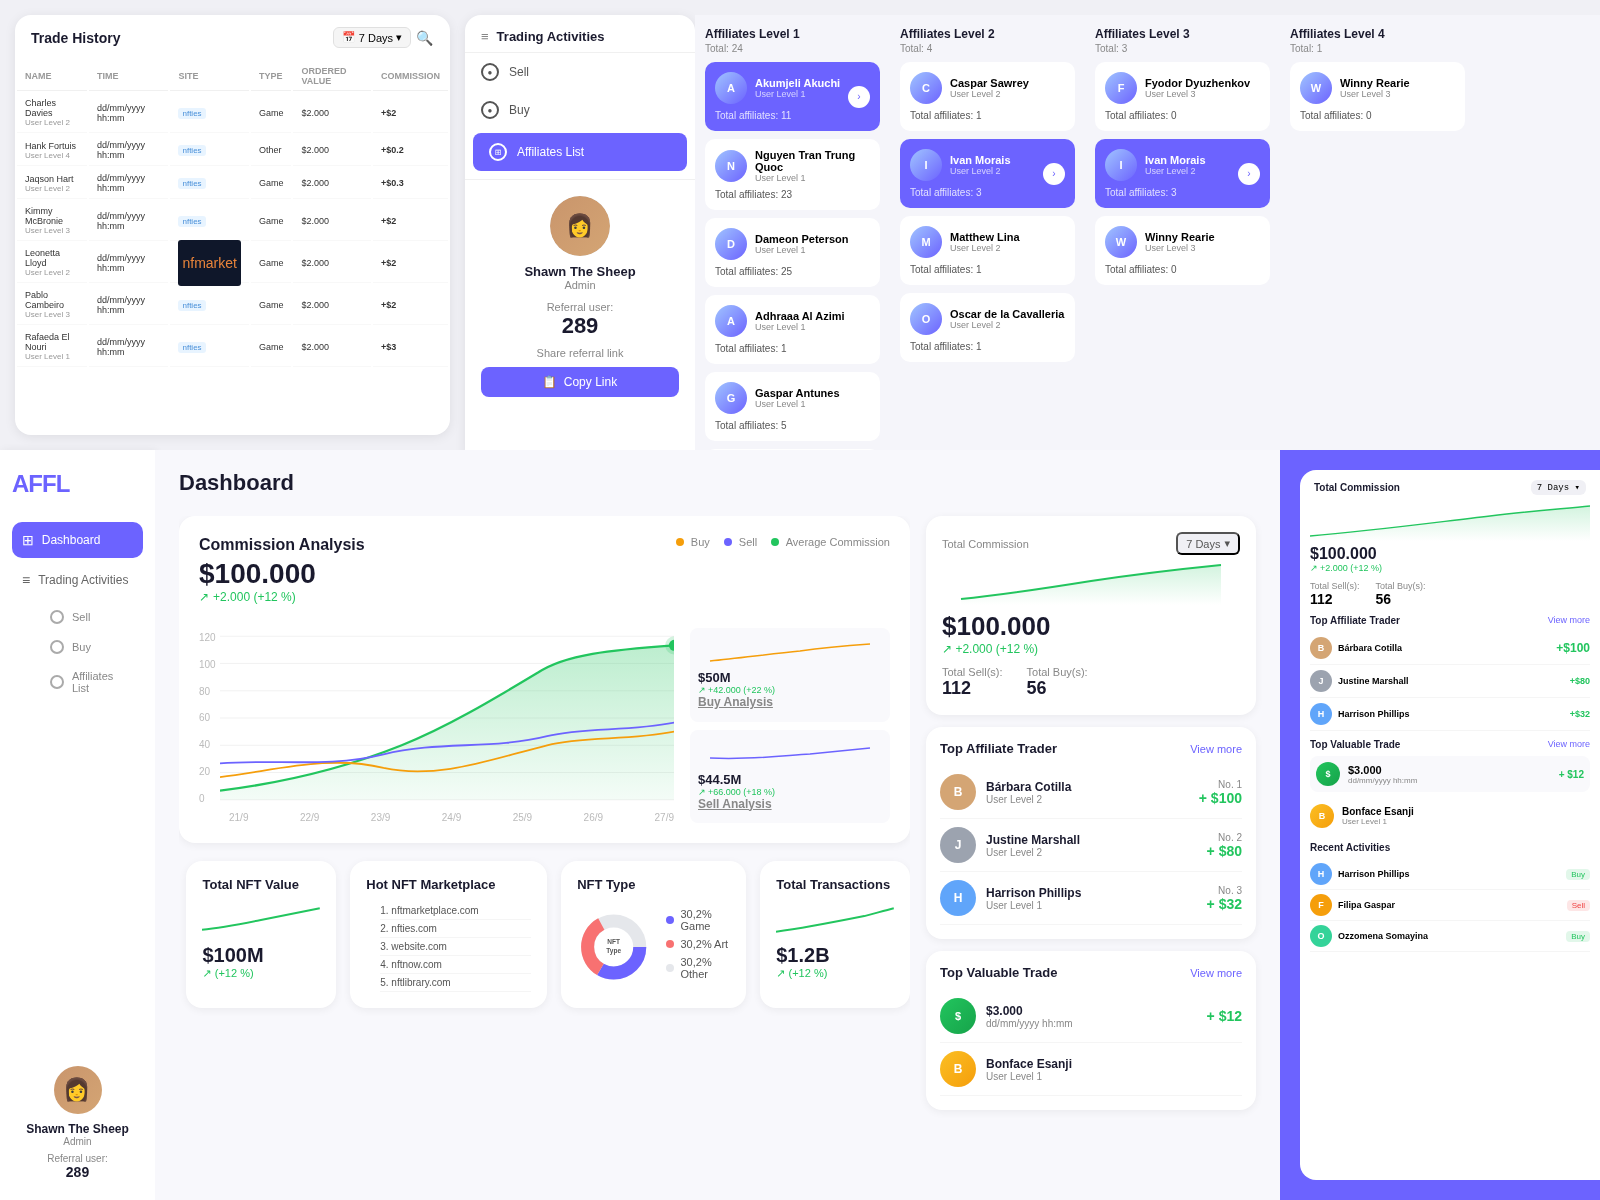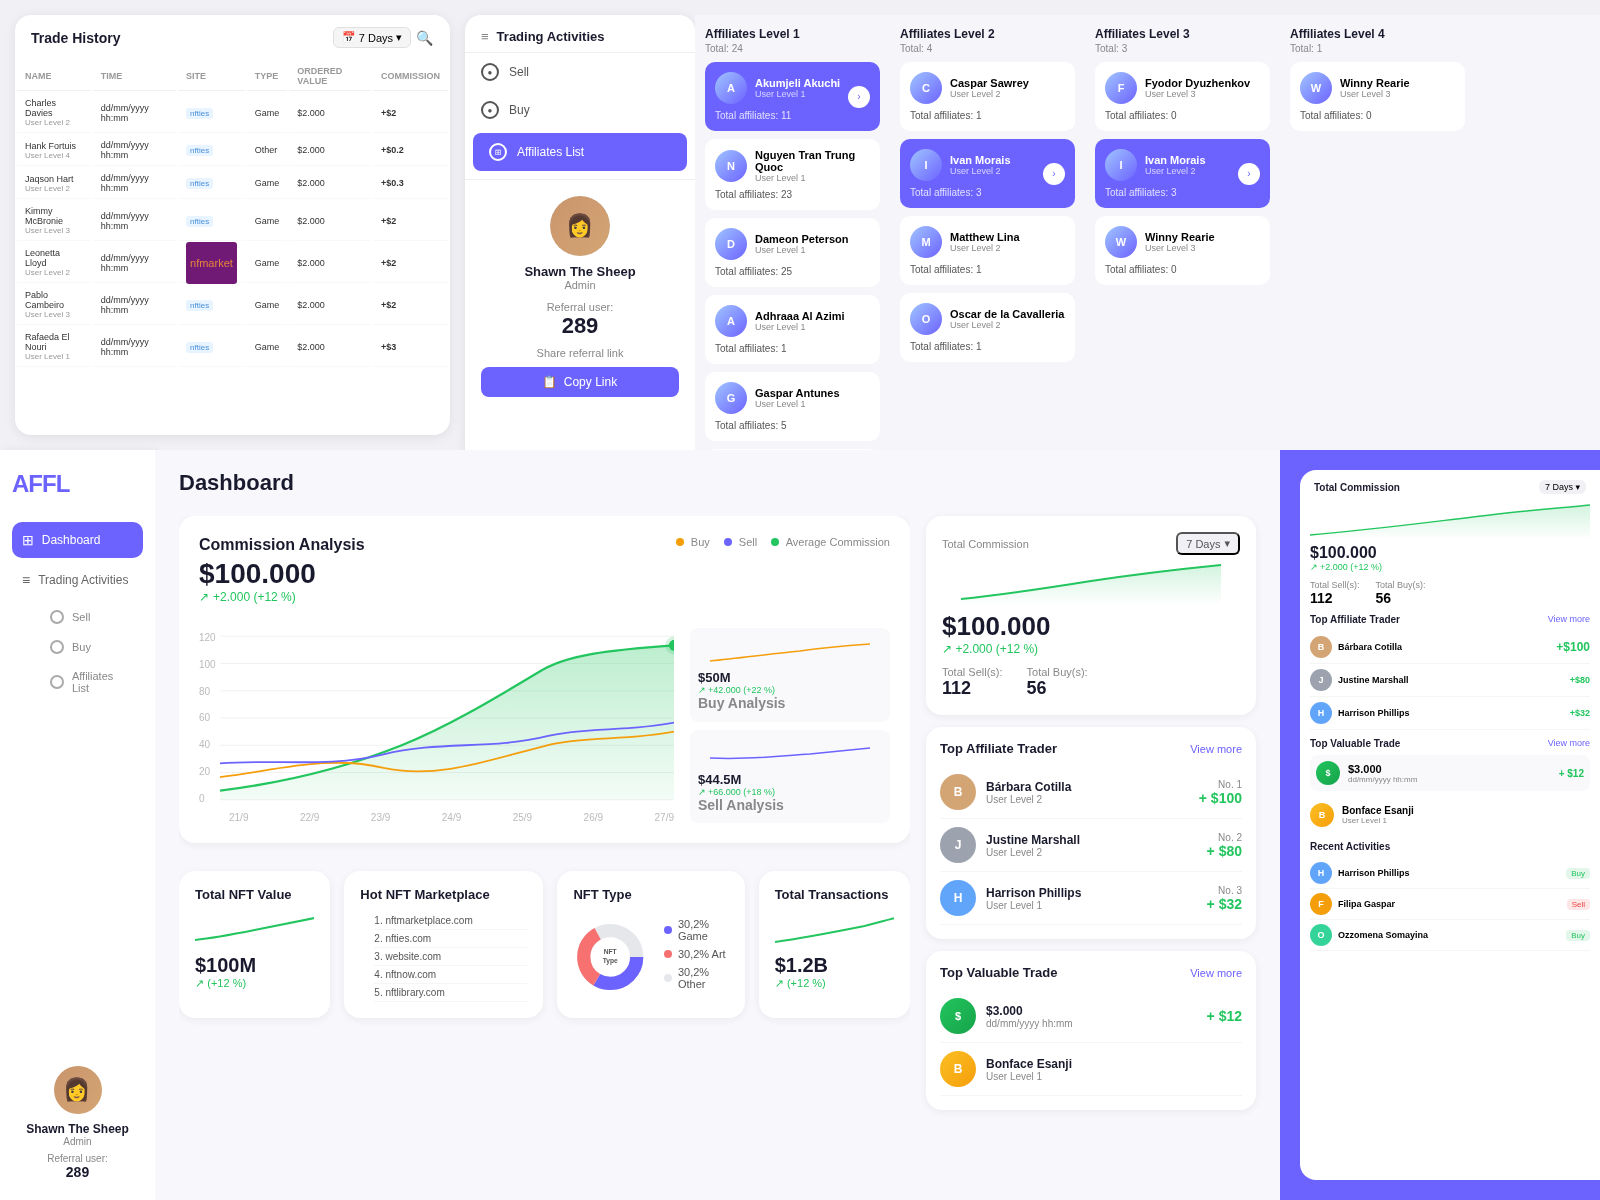--- a/index.html
+++ b/index.html
@@ -14,21 +14,21 @@
     .trade-history-title { font-size: 14px; font-weight: 600; color: #1a1a2e; }
     .filter-controls { display: flex; align-items: center; gap: 6px; }
     .filter-btn { background: #f5f5f5; border: 1px solid #e0e0e0; border-radius: 6px; padding: 3px 8px; font-size: 11px; cursor: pointer; display: flex; align-items: center; gap: 3px; }
     .search-icon-btn { background: none; border: none; cursor: pointer; color: #888; font-size: 14px; }
     .trade-table { width: 100%; }
     .trade-table th { font-size: 9px; color: #999; padding: 4px 8px; text-align: left; border-bottom: 1px solid #f0f0f0; }
     .trade-table td { font-size: 9px; padding: 5px 8px; border-bottom: 1px solid #f8f8f8; color: #333; }
     .trade-table .name-cell { font-size: 9px; color: #333; }
     .trade-table .level-cell { font-size: 8px; color: #999; }
     .tag-nfties { background: #e8f4ff; color: #4a90d9; border-radius: 3px; padding: 1px 4px; font-size: 8px; }
-    .tag-nfmarket { background: #701a75; color: #e8843a; border-radius: 3px; padding: 15px 4px; font-size: 11px; }
+    .tag-nfmarket { background: #0f172a; color: #e8843a; border-radius: 3px; padding: 15px 4px; font-size: 14px; }
     .commission-pos { color: #22c55e; font-weight: 600; }
     .pagination { display: flex; align-items: center; justify-content: flex-end; padding: 8px 16px; font-size: 10px; color: #888; gap: 6px; }
     .page-btn { background: none; border: 1px solid #e0e0e0; border-radius: 4px; width: 20px; height: 20px; cursor: pointer; font-size: 10px; display: flex; align-items: center; justify-content: center; }
 
     
     .trading-activities-panel { width: 230px; height: 450px; background: white; border-radius: 16px; margin: 15px 0; box-shadow: 0 2px 12px rgba(0,0,0,0.08); overflow: hidden; flex-shrink: 0; }
     .panel-header { padding: 14px 16px 8px; display: flex; align-items: center; gap: 8px; border-bottom: 1px solid #f0f0f0; }
     .panel-header-icon { color: #888; font-size: 13px; }
     .panel-header-title { font-size: 13px; font-weight: 600; color: #1a1a2e; }
     .ta-menu-item { display: flex; align-items: center; gap: 10px; padding: 10px 16px; cursor: pointer; font-size: 12px; color: #555; }
@@ -131,21 +131,21 @@
 
     
     .right-overlay { width: 320px; background: #6c63ff; flex-shrink: 0; position: relative; overflow: hidden; }
     .overlay-inner { background: white; border-radius: 16px 0 0 16px; margin: 20px 0 20px 20px; height: calc(100% - 40px); overflow: hidden; }
 
     .chart-y-labels { position: absolute; left: 0; top: 0; height: 100%; display: flex; flex-direction: column; justify-content: space-between; font-size: 10px; color: #bbb; padding: 4px 0; }
     .chart-x-labels { display: flex; justify-content: space-between; font-size: 10px; color: #bbb; padding: 0 0 0 30px; margin-top: 4px; }
     .mini-analysis-card { flex: 1; background: #f9f9fc; border-radius: 8px; padding: 8px; }
     .mini-analysis-val { font-size: 13px; font-weight: 700; color: #1a1a2e; }
     .mini-analysis-change { font-size: 9px; color: #22c55e; }
-    .mini-analysis-label { font-size: 14px; color: #888; font-weight: 600; }
+    .mini-analysis-label { font-size: 12px; color: #888; font-weight: 600; text-decoration: underline; }
   </style>
 </head>
 <body>
 
 <div class="top-row">
 
   <div class="trade-history-panel">
     <div class="trade-history-header">
       <span class="trade-history-title">Trade History</span>
       <div class="filter-controls">
@@ -497,21 +497,21 @@
       <div class="sidebar-ref-label">Referral user:</div>
       <div class="sidebar-ref-val">289</div>
     </div>
   </div>
 
   <div class="main-content">
     <div class="page-title">Dashboard</div>
 
     <div style="display:flex; gap:16px; height:660px;">
 
-      <div style="flex:1; display:flex; flex-direction:column; gap:14px; overflow:hidden;">
+      <div style="flex:1; display:flex; flex-direction:column; gap:4px; overflow:hidden;align-items:flex-end;">
 
         <div class="commission-card">
           <div style="display:flex; align-items:flex-start; justify-content:space-between;">
             <div>
               <div class="commission-title">Commission Analysis</div>
               <div class="commission-value">$100.000</div>
               <div class="commission-change">
                 <span>↗</span>
                 <span>+2.000 (+12 %)</span>
               </div>
@@ -768,21 +768,21 @@
       </div>
     </div>
   </div>
 
   <div class="right-overlay">
     <div class="overlay-inner">
       <div style="padding:10px; font-size:9px; overflow:hidden;">
 
         <div style="display:flex; justify-content:space-between; align-items:center; margin-bottom:6px; padding:0 4px;">
           <span style="font-size:10px; font-weight:600; color:#1a1a2e;">Total Commission</span>
-          <button style="background:#f0f0f5; border:none; border-radius:6px; padding:2px 6px; font-size:9px; cursor:pointer;">7 Days ▾</button>
+          <button style="background:#f0f0f5; border:none; border-radius:6px; padding:2px 6px; font-size:9px; cursor:pointer;font-family:Liberation Mono, monospace;">7 Days ▾</button>
         </div>
 
         <div style="height:40px; margin-bottom:4px;">
           <svg viewBox="0 0 280 40" width="100%" height="40">
             <defs>
               <linearGradient id="oGrad" x1="0" y1="0" x2="0" y2="1">
                 <stop offset="0%" stop-color="#22c55e" stop-opacity="0.2"></stop>
                 <stop offset="100%" stop-color="#22c55e" stop-opacity="0"></stop>
               </linearGradient>
             </defs>

